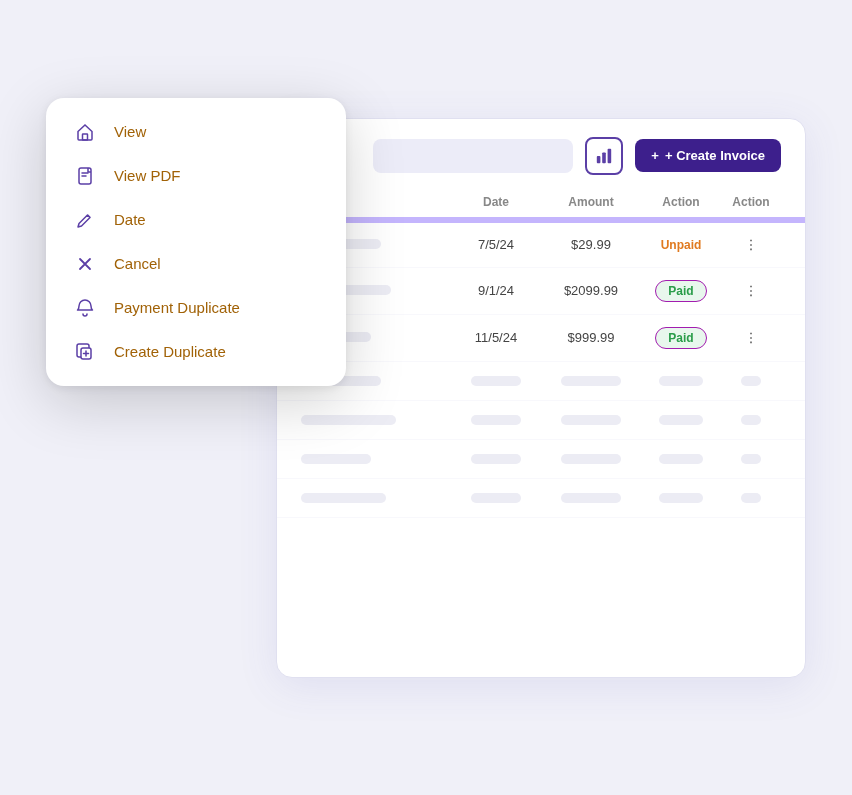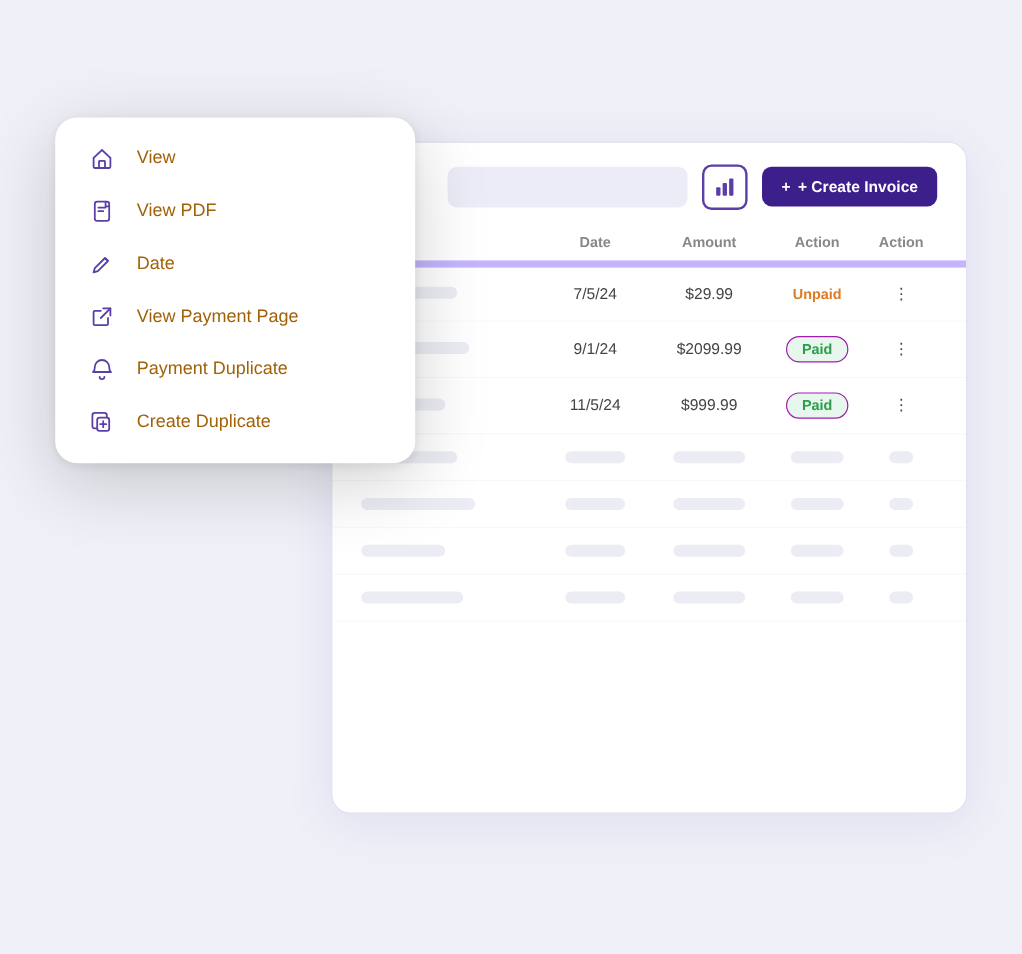--- a/index.html
+++ b/index.html
@@ -371,32 +371,30 @@
           <path d="M3 17l3.5-1L15 7.5 12.5 5 4 13.5 3 17z" stroke="#5b3fa6" stroke-width="1.5" fill="none" stroke-linejoin="round"></path>
           <path d="M12.5 5l2.5 2.5" stroke="#5b3fa6" stroke-width="1.5"></path>
         </svg>
       </span>
       <span class="menu-label">Date</span>
     </div>
 
 
 
 
-
-
-    <div class="menu-item">
-      <span class="menu-icon">
-        <svg width="20" height="20" viewBox="0 0 20 20" fill="none">
-          <path d="M11 3h6v6" stroke="#5b3fa6" stroke-width="1.5" stroke-linecap="round" stroke-linejoin="round"></path>
-          <path d="M17 3l-8 8" stroke="#5b3fa6" stroke-width="1.5" stroke-linecap="round"></path>
-          <path d="M9 5H4a1 1 0 00-1 1v10a1 1 0 001 1h10a1 1 0 001-1v-5" stroke="#5b3fa6" stroke-width="1.5" stroke-linecap="round"></path>
-        </svg>
-      </span>
-      <span class="menu-label">View Payment Page</span>
-    </div>
+    <div class="menu-item">
+      <span class="menu-icon">
+        <svg width="20" height="20" viewBox="0 0 20 20" fill="none">
+          <path d="M5 5l10 10M15 5L5 15" stroke="#5b3fa6" stroke-width="1.8" stroke-linecap="round"></path>
+        </svg>
+      </span>
+      <span class="menu-label">Cancel</span>
+    </div>
+
+
 
     <div class="menu-item">
       <span class="menu-icon">
         <svg width="20" height="20" viewBox="0 0 20 20" fill="none">
           <path d="M10 2a6 6 0 00-6 6c0 3-1.5 4-1.5 4h15s-1.5-1-1.5-4a6 6 0 00-6-6z" stroke="#5b3fa6" stroke-width="1.5" fill="none" stroke-linejoin="round"></path>
           <path d="M8 16a2 2 0 004 0" stroke="#5b3fa6" stroke-width="1.5" stroke-linecap="round"></path>
         </svg>
       </span>
       <span class="menu-label">Payment Duplicate</span>
     </div>

